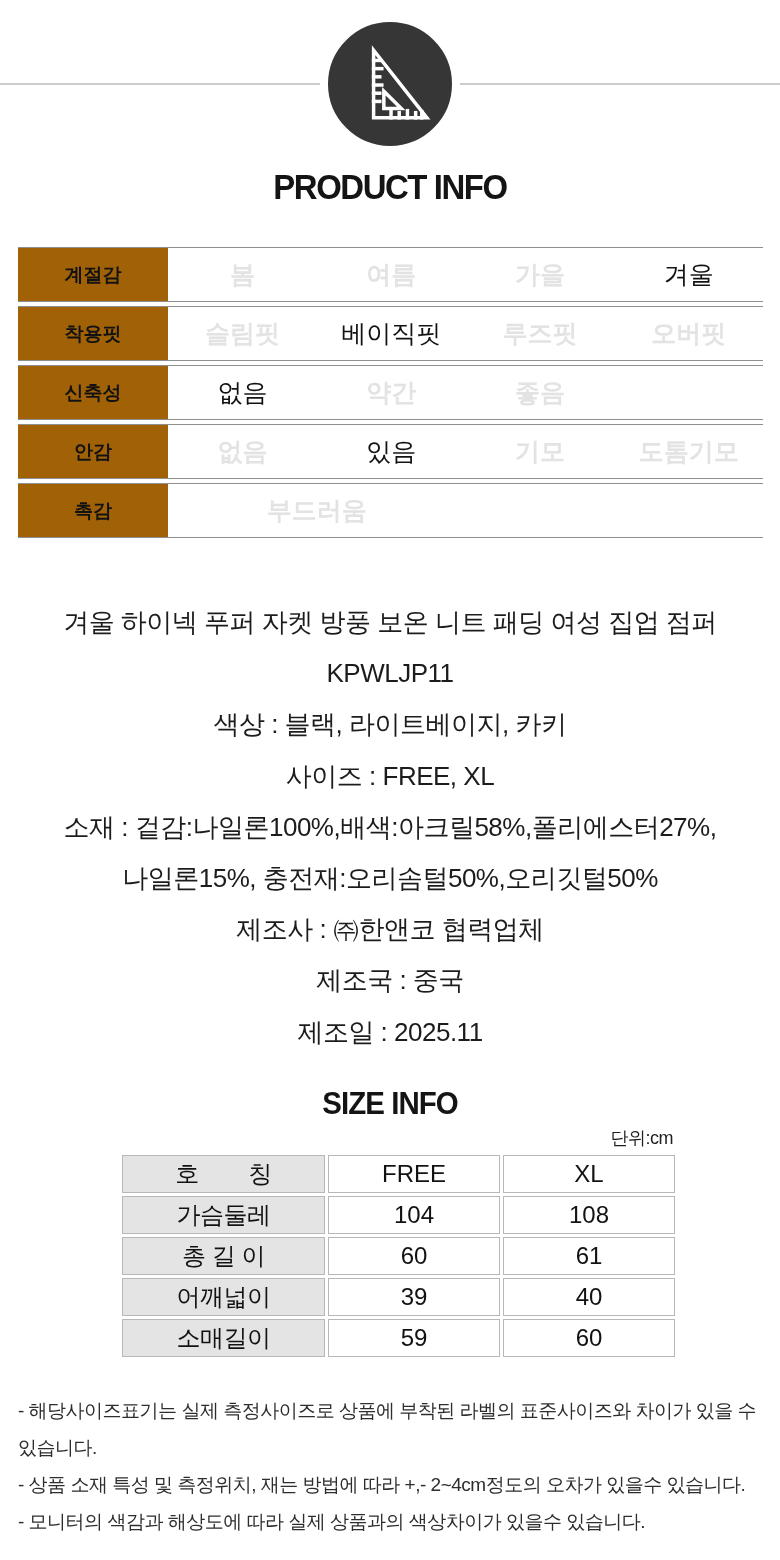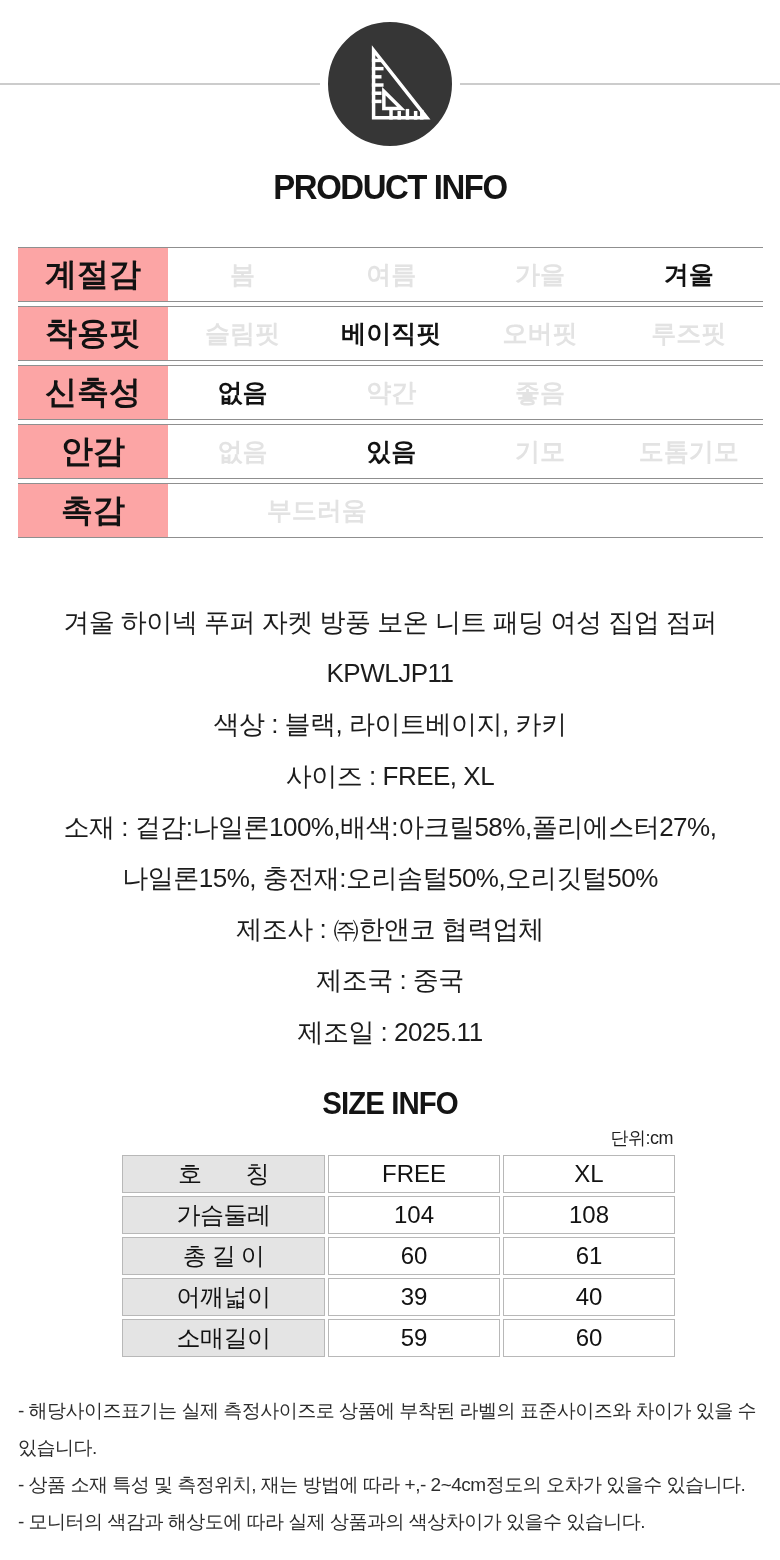--- a/index.html
+++ b/index.html
@@ -21,29 +21,29 @@
     font-size:35px;font-weight:bold;letter-spacing:-1.5px;color:#141414;
     transform:scaleX(0.94);
   }
   
   .attr-table{position:absolute;top:247px;left:18px;width:745px;}
   .attr-row{
     display:flex;height:53px;border-top:1px solid #8f8f8f;border-bottom:1px solid #8f8f8f;
     margin-bottom:4px;background:#ffffff;
   }
   .attr-label{
-    width:150px;background:#fca5a5;display:flex;align-items:center;justify-content:center;
-    font-size:32px;font-weight:bold;color:#121212;flex-shrink:0;
+    width:150px;background:#a16207;display:flex;align-items:center;justify-content:center;
+    font-size:19px;font-weight:bold;color:#121212;flex-shrink:0;
   }
   .attr-opts{flex:1;display:flex;}
   .opt{
     flex:1;display:flex;align-items:center;justify-content:center;
     font-size:25px;font-weight:600;color:#e3e3e3;
   }
-  .opt.sel{color:#121212;font-weight:bold;}
+  .opt.sel{color:#121212;font-weight:normal;}
   
   .desc{
     position:absolute;top:597px;left:0;width:780px;text-align:center;
     font-size:26px;line-height:51.2px;color:#1c1c1c;letter-spacing:-0.5px;
   }
   
   .size-title{
     position:absolute;top:1086px;left:0;width:780px;text-align:center;
     font-size:31px;font-weight:bold;letter-spacing:-1px;color:#141414;transform:scaleX(0.95);
   }
@@ -51,21 +51,21 @@
     position:absolute;top:1126px;left:0;width:673px;text-align:right;
     font-size:18px;color:#1e1e1e;letter-spacing:-0.5px;
   }
   .size-table{
     position:absolute;top:1152px;left:119px;border-collapse:separate;border-spacing:3px;
   }
   .size-table td,.size-table th{
     border:1px solid #b8b8b8;text-align:center;vertical-align:middle;
     font-size:24px;font-weight:normal;color:#121212;height:36px;padding:0;
   }
-  .size-table .lab{width:201px;background:#e4e4e4;white-space:pre;letter-spacing:-0.5px;font-family:Liberation Serif, serif;}
+  .size-table .lab{width:201px;background:#e4e4e4;white-space:pre;letter-spacing:-0.5px;}
   .size-table .hdr{background:#e4e4e4;}
   .size-table .val{width:170px;background:#ffffff;}
   
   .notes{
     position:absolute;top:1392px;left:18px;width:750px;
     font-size:19px;line-height:37px;color:#2d2d2d;letter-spacing:-0.5px;
   }
   svg.ruler{display:block;}
 </style>
 </head>
@@ -107,22 +107,22 @@
       <div class="opt">가을</div>
       <div class="opt sel">겨울</div>
     </div>
   </div>
 
   <div class="attr-row">
     <div class="attr-label">착용핏</div>
     <div class="attr-opts">
       <div class="opt">슬림핏</div>
       <div class="opt sel">베이직핏</div>
+      <div class="opt">루즈핏</div>
       <div class="opt">오버핏</div>
-      <div class="opt">루즈핏</div>
     </div>
   </div>
 
   <div class="attr-row">
     <div class="attr-label">신축성</div>
     <div class="attr-opts">
       <div class="opt sel">없음</div>
       <div class="opt">약간</div>
       <div class="opt">좋음</div>
       <div class="opt"></div>

